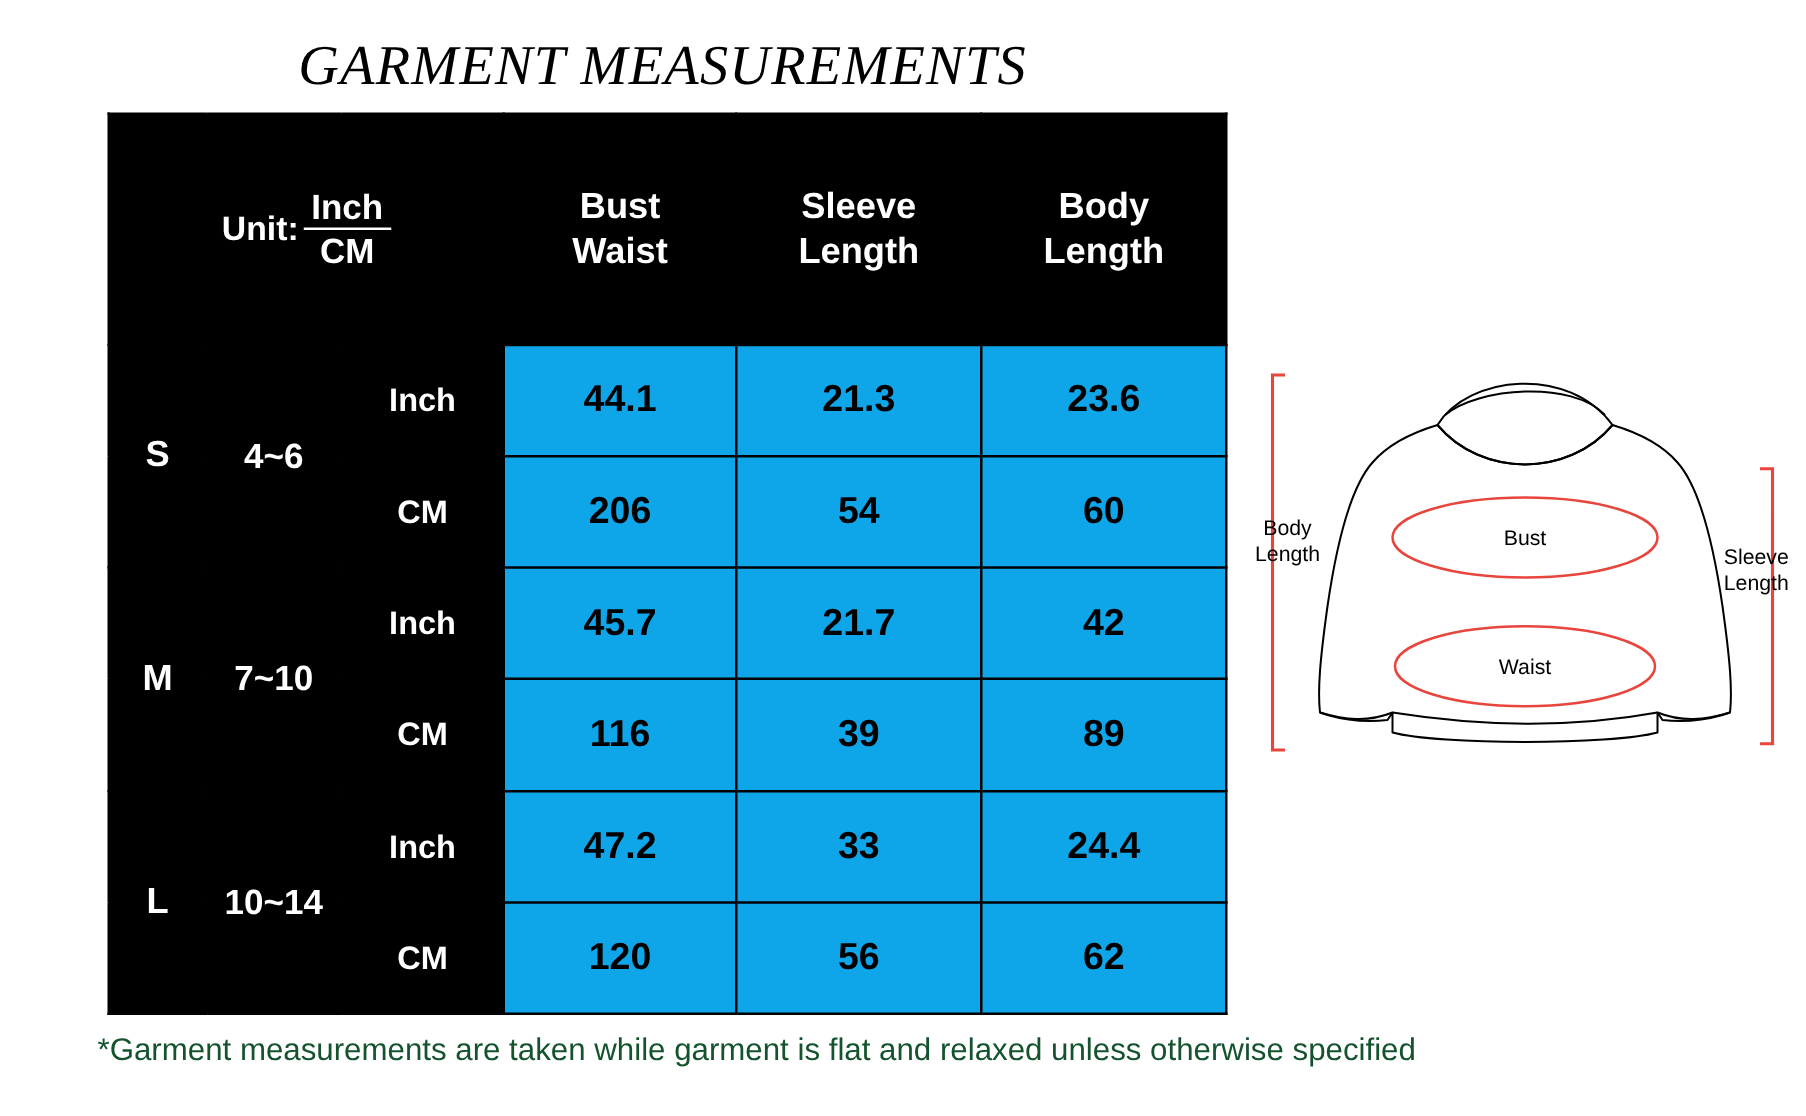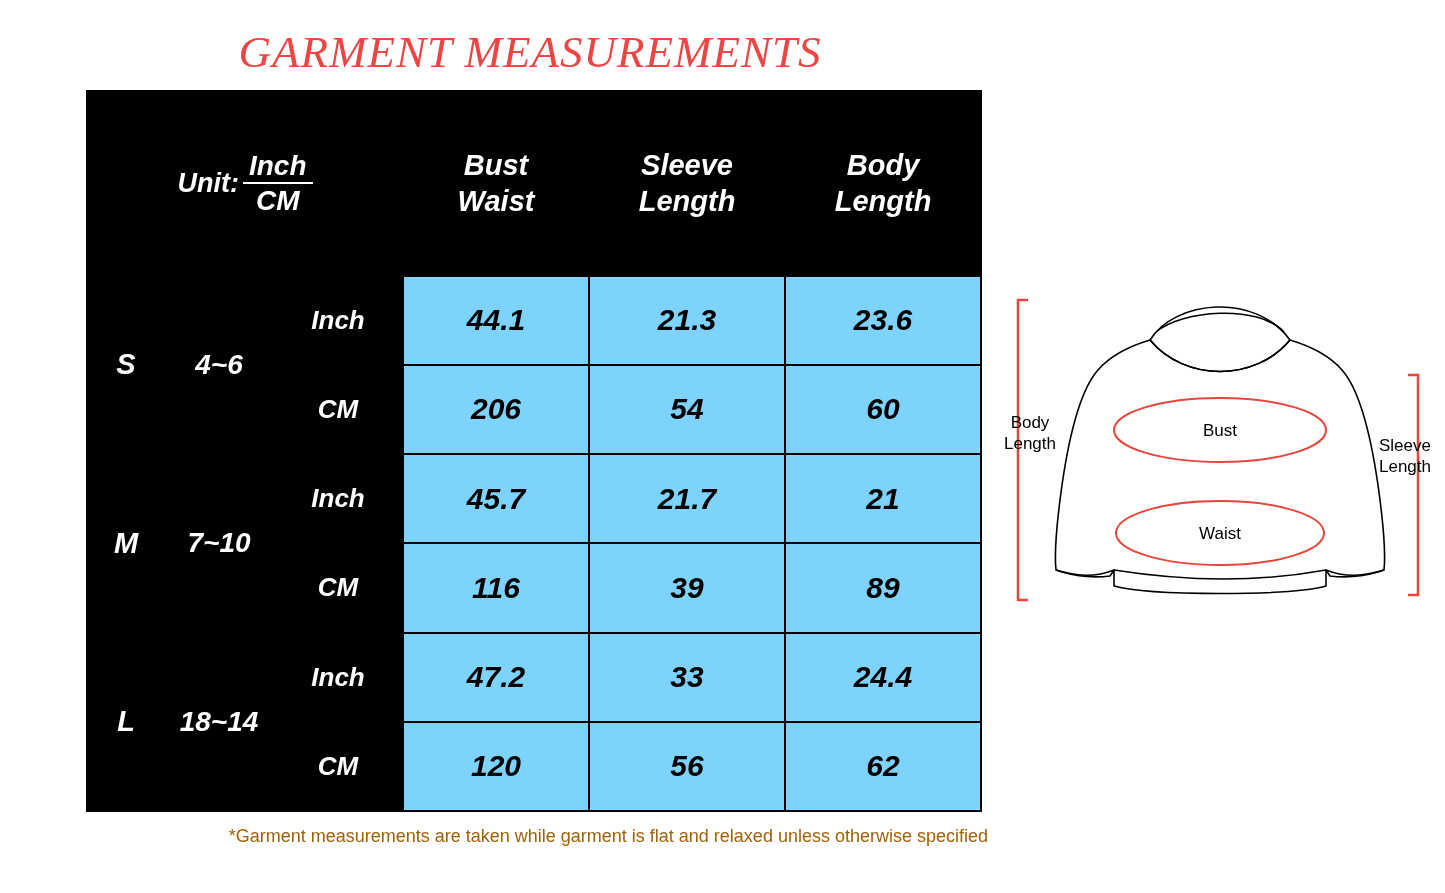--- a/index.html
+++ b/index.html
@@ -18,46 +18,45 @@
   #page-title {
     position: absolute;
     left: 0;
     top: 26px;
     width: 1060px;
     text-align: center;
     font-family: "Liberation Serif", serif;
     font-style: italic;
     font-size: 45px;
     letter-spacing: 1px;
-    color: #ef4444;
+    color: #000000;
     white-space: nowrap;
   }
 
   
   #size-table {
     position: absolute;
     left: 86px;
     top: 90px;
     width: 894px;
     height: 722px;
     border-collapse: collapse;
     table-layout: fixed;
-    font-style: italic;
   }
   #size-table td {
     border: 2px solid #000;
     text-align: center;
     vertical-align: middle;
     font-weight: bold;
     color: #ffffff;
     background: #000000;
     padding: 0;
   }
   #size-table td.valuecell {
-    background: #7dd3fc;
+    background: #0ea5e9;
     color: #000000;
     font-size: 30px;
   }
   .hdr-unit {
     font-size: 27px;
   }
   .unit-wrap {
     display: flex;
     align-items: center;
     justify-content: center;
@@ -91,23 +90,23 @@
   .unit-label {
     font-size: 26px;
   }
 
   
   #footnote {
     position: absolute;
     left: 78px;
     top: 826px;
     width: 910px;
-    text-align: right;
-    font-size: 18px;
-    color: #a16207;
+    text-align: center;
+    font-size: 25px;
+    color: #14532d;
     white-space: nowrap;
   }
 
   
   #diagram {
     position: absolute;
     left: 990px;
     top: 270px;
     width: 455px;
     height: 360px;
@@ -180,33 +179,33 @@
       <td class="valuecell">54</td>
       <td class="valuecell">60</td>
     </tr>
 
     <tr>
       <td rowspan="2" class="size-letter">M</td>
       <td rowspan="2" class="size-num">7~10</td>
       <td class="unit-label">Inch</td>
       <td class="valuecell">45.7</td>
       <td class="valuecell">21.7</td>
-      <td class="valuecell">21</td>
+      <td class="valuecell">42</td>
     </tr>
 
     <tr>
       <td class="unit-label">CM</td>
       <td class="valuecell">116</td>
       <td class="valuecell">39</td>
       <td class="valuecell">89</td>
     </tr>
 
     <tr>
       <td rowspan="2" class="size-letter">L</td>
-      <td rowspan="2" class="size-num">18~14</td>
+      <td rowspan="2" class="size-num">10~14</td>
       <td class="unit-label">Inch</td>
       <td class="valuecell">47.2</td>
       <td class="valuecell">33</td>
       <td class="valuecell">24.4</td>
     </tr>
 
     <tr>
       <td class="unit-label">CM</td>
       <td class="valuecell">120</td>
       <td class="valuecell">56</td>

